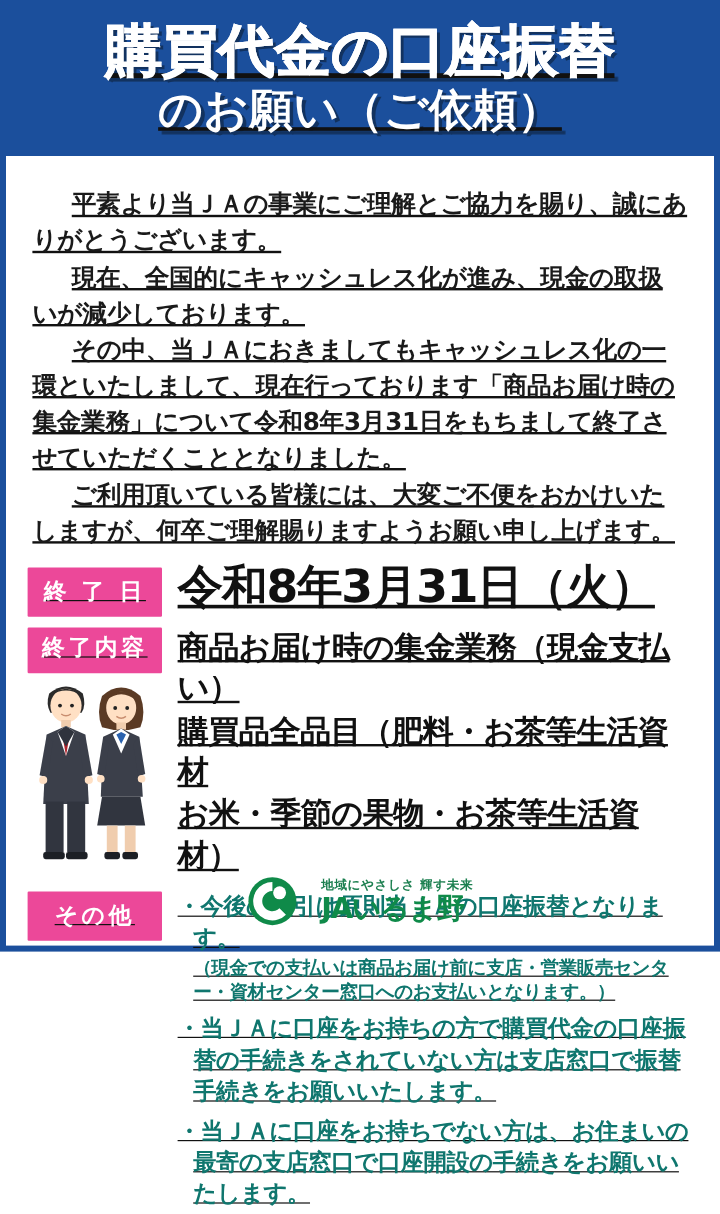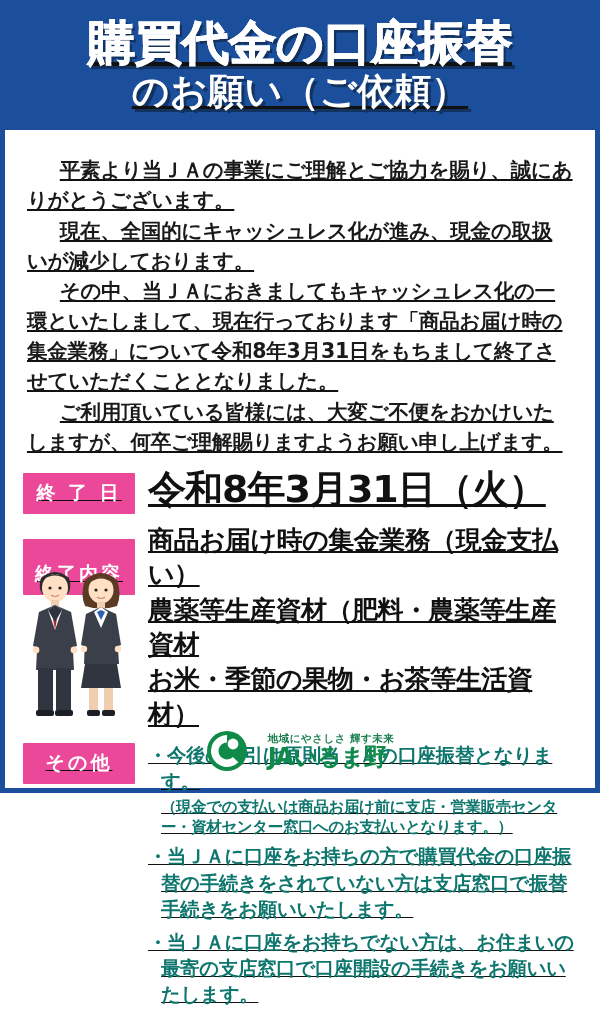--- a/index.html
+++ b/index.html
@@ -77,21 +77,21 @@
     background: #ec4899;
     color: #ffffff;
     font-size: 19px;
     font-weight: 700;
     text-align: center;
     padding: 7px 0 8px 0;
     letter-spacing: 3px;
     box-sizing: border-box;
     border-radius: 1px;
   }
-  .tag.tall { padding: 22px 0 8px 0; margin-top: 16px; }
+  .tag.tall { padding: 4px 0 8px 0; }
   .row-content {
     padding-left: 13px;
     flex: 1 1 auto;
   }
   .date-big {
     font-size: 38px;
     line-height: 1.05;
     font-weight: 700;
     color: #111111;
     letter-spacing: -1px;
@@ -211,21 +211,21 @@
       <div class="row-content">
         <div class="date-big">令和8年3月31日（火）</div>
       </div>
     </div>
 
     <div class="row">
       <div class="tag tall">終了内容</div>
       <div class="row-content">
         <div class="end-list">
           <div>商品お届け時の集金業務（現金支払い）</div>
-          <div>農薬等生産資材（肥料・農薬等生産資材</div>
+          <div>購買品全品目（肥料・お茶等生活資材</div>
           <div>お米・季節の果物・お茶等生活資材）</div>
         </div>
       </div>
     </div>
   </div>
 
   <div class="other-wrap">
     <div class="other-row">
       <div class="tag">その他</div>
       <div class="other-items">

